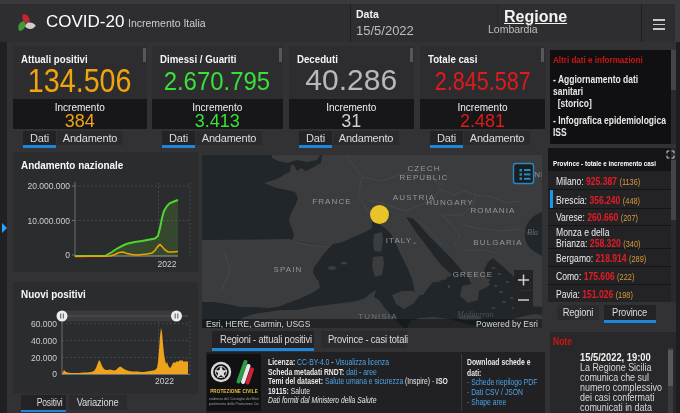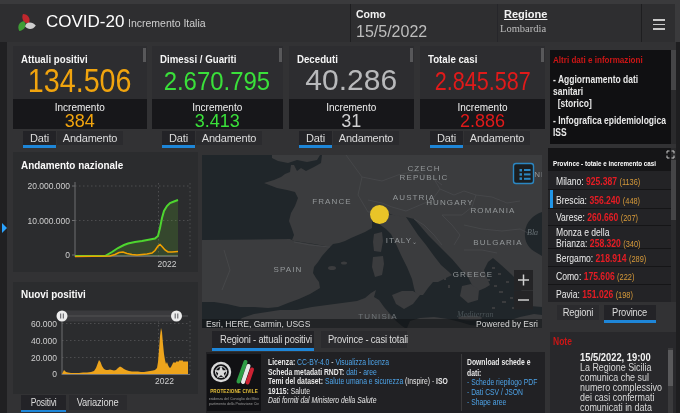--- a/index.html
+++ b/index.html
@@ -30,24 +30,24 @@
 
 <svg class="abs" style="left:15px;top:12px;" width="22" height="22" viewBox="0 0 22 22">
   <g transform="translate(11,11.5)">
     <path d="M0.2,-0.4 C-2.5,-2.5 -3,-6.5 -0.5,-10 C4.5,-8.5 6,-3.5 3,0.2 Z" fill="#c1272d" transform="rotate(-15)"></path>
     <path d="M0.2,-0.4 C-2.5,-2.5 -3,-6.5 -0.5,-10 C4.5,-8.5 6,-3.5 3,0.2 Z" fill="#3f9c35" transform="rotate(225)"></path>
     <path d="M0.2,-0.4 C-2.5,-2.5 -3,-6.5 -0.5,-10 C4.5,-8.5 6,-3.5 3,0.2 Z" fill="#cfcfcf" transform="rotate(105)"></path>
   </g>
 </svg>
 <div class="abs" style="left:46px;top:12px;color:#ffffff;font-size:17px;">COVID-20</div>
 <div class="abs" style="left:128px;top:17px;color:#cfcfcf;font-size:10.5px;">Incremento Italia</div>
-<div class="abs bold" style="left:356px;top:8px;color:#f2f2f2;font-size:10.5px;">Como</div>
-<div class="abs" style="left:356px;top:23px;color:#bdbdbd;font-size:16px;">15/5/2022</div>
-<div class="abs bold" style="left:504px;top:8px;color:#f2f2f2;font-size:11px;text-decoration:underline;">Regione</div>
-<div class="abs" style="left:500px;top:23px;color:#bdbdbd;font-size:10.5px;font-family:Liberation Serif, serif;">Lombardia</div>
+<div class="abs bold" style="left:356px;top:8px;color:#f2f2f2;font-size:10.5px;">Data</div>
+<div class="abs" style="left:356px;top:23px;color:#bdbdbd;font-size:13px;">15/5/2022</div>
+<div class="abs bold" style="left:504px;top:8px;color:#f2f2f2;font-size:16px;text-decoration:underline;">Regione</div>
+<div class="abs" style="left:488px;top:23px;color:#bdbdbd;font-size:10.5px;">Lombardia</div>
 <div class="abs" style="left:653px;top:19px;width:12px;height:1.5px;background:#c9c9c9;"></div>
 <div class="abs" style="left:653px;top:23.5px;width:12px;height:1.5px;background:#c9c9c9;"></div>
 <div class="abs" style="left:653px;top:28px;width:12px;height:1.5px;background:#c9c9c9;"></div>
 
 <div class="abs" style="left:676px;top:42px;width:4px;height:371px;background:#1e1e20;"></div>
 
 <div class="abs" style="left:0;top:42px;width:7px;height:371px;background:#202022;"></div>
 <div class="abs" style="left:1.5px;top:223px;width:0;height:0;border-top:5px solid transparent;border-bottom:5px solid transparent;border-left:5px solid #2aa3ff;"></div>
 
 <div class="abs" style="left:13px;top:46px;width:133.5px;height:53px;background:#2d2d30;"></div>
@@ -82,21 +82,21 @@
 <div class="tab active" style="left:299px;top:131px;width:33px;height:14px;line-height:14px;">Dati</div>
 <div class="tab" style="left:333px;top:131px;width:66px;height:14px;line-height:14px;">Andamento</div>
 <div class="blueline" style="left:299px;top:145px;width:33px;"></div>
 
 <div class="abs" style="left:420px;top:46px;width:125px;height:53px;background:#2d2d30;"></div>
 <div class="abs" style="left:541px;top:48px;width:3px;height:14px;background:#58585a;"></div>
 <div class="ct" style="left:428px;top:52.5px;">Totale casi</div>
 <div class="abs" style="left:420px;top:67.5px;width:125px;text-align:center;color:#e01a1a;font-size:26px;line-height:1;"><span class="num" style="transform:scaleX(0.83);">2.845.587</span></div>
 <div class="abs" style="left:420px;top:99px;width:125px;height:29.5px;background:#17171a;"></div>
 <div class="abs" style="left:420px;top:102px;width:125px;text-align:center;color:#f0f0f0;font-size:10px;">Incremento</div>
-<div class="abs" style="left:420px;top:111px;width:125px;text-align:center;color:#e01a1a;font-size:18px;">2.886</div>
+<div class="abs" style="left:420px;top:111px;width:125px;text-align:center;color:#e01a1a;font-size:18px;">2.481</div>
 <div class="tab active" style="left:430px;top:131px;width:33px;height:14px;line-height:14px;">Dati</div>
 <div class="tab" style="left:464px;top:131px;width:66px;height:14px;line-height:14px;">Andamento</div>
 <div class="blueline" style="left:430px;top:145px;width:33px;"></div>
 
 <div class="abs" style="left:13px;top:152px;width:185px;height:120px;background:#2b2c2e;"></div>
 <div class="abs bold cond" style="left:21px;top:159px;color:#fafafa;font-size:11.5px;transform:scaleX(0.86);">Andamento nazionale</div>
 <svg class="abs" style="left:13px;top:152px;" width="185" height="120" viewBox="0 0 185 120">
 
   <g stroke="#4d4d4f" stroke-width="1" stroke-dasharray="1.5,2.5">
     <line x1="62" y1="34" x2="177" y2="34"></line>
@@ -143,21 +143,21 @@
   <line x1="49" y1="34" x2="175" y2="34" stroke="#525254" stroke-width="1"></line>
   <circle cx="49" cy="34" r="5.5" fill="#ededed"></circle>
   <circle cx="163.5" cy="34" r="5.5" fill="#ededed"></circle>
   <g stroke="#55565a" stroke-width="1">
     <line x1="47.7" y1="31.5" x2="47.7" y2="36.5"></line>
       <line x1="50.3" y1="31.5" x2="50.3" y2="36.5"></line>
     <line x1="162.2" y1="31.5" x2="162.2" y2="36.5"></line>
       <line x1="164.8" y1="31.5" x2="164.8" y2="36.5"></line>
   </g>
 </svg>
-<div class="tab active" style="left:21px;top:395px;width:45px;height:15px;line-height:15px;"><span style="display:inline-block;transform:scaleX(0.78);white-space:nowrap;">Positivi</span></div>
+<div class="tab active" style="left:21px;top:395px;width:45px;height:15px;line-height:15px;text-align:right;"><span style="display:inline-block;transform:scaleX(0.78);white-space:nowrap;">Positivi</span></div>
 <div class="tab" style="left:69px;top:395px;width:58px;height:15px;line-height:15px;"><span style="display:inline-block;transform:scaleX(0.85);white-space:nowrap;">Variazione</span></div>
 <div class="blueline" style="left:21px;top:409.5px;width:45px;"></div>
 
 <div id="map" class="abs" style="left:202px;top:155px;width:340px;height:173px;background:#20262a;overflow:hidden;">
 <svg width="340" height="173" viewBox="0 0 340 173">
 
   <path d="M120,0 L340,0 340,152 328,151 321,141 317,127 309,119 298,109 291,103 286,107 282,115 285,123 288,130 283,133 276,136 270,130 266,122 261,117 256,111 250,104 244,98 238,92 232,86 226,80 220,73 212,64 204,62 200,64 193,61 186,58 178,57 170,60 170,73 163,77 156,80 149,83 143,86 137,88 131,89 128,92 112,89 92,86 90,85 92,80 90,74 87,66 89,58 93,51 96,43 93,37 85,35 75,33 62,28 72,25 79,22 83,19 88,17 89,10 92,10 95,16 99,13 104,16 112,12 119,8 Z" fill="#3b3c3e"></path>
   <path d="M70,0 L118,0 115,5 105,7 95,5 86,8 76,6 70,3 Z" fill="#3b3c3e"></path>
 
   <path d="M340,57 C331,60 324,67 323,77 C322,87 327,94 335,98 L340,101 Z" fill="#20262a"></path>

